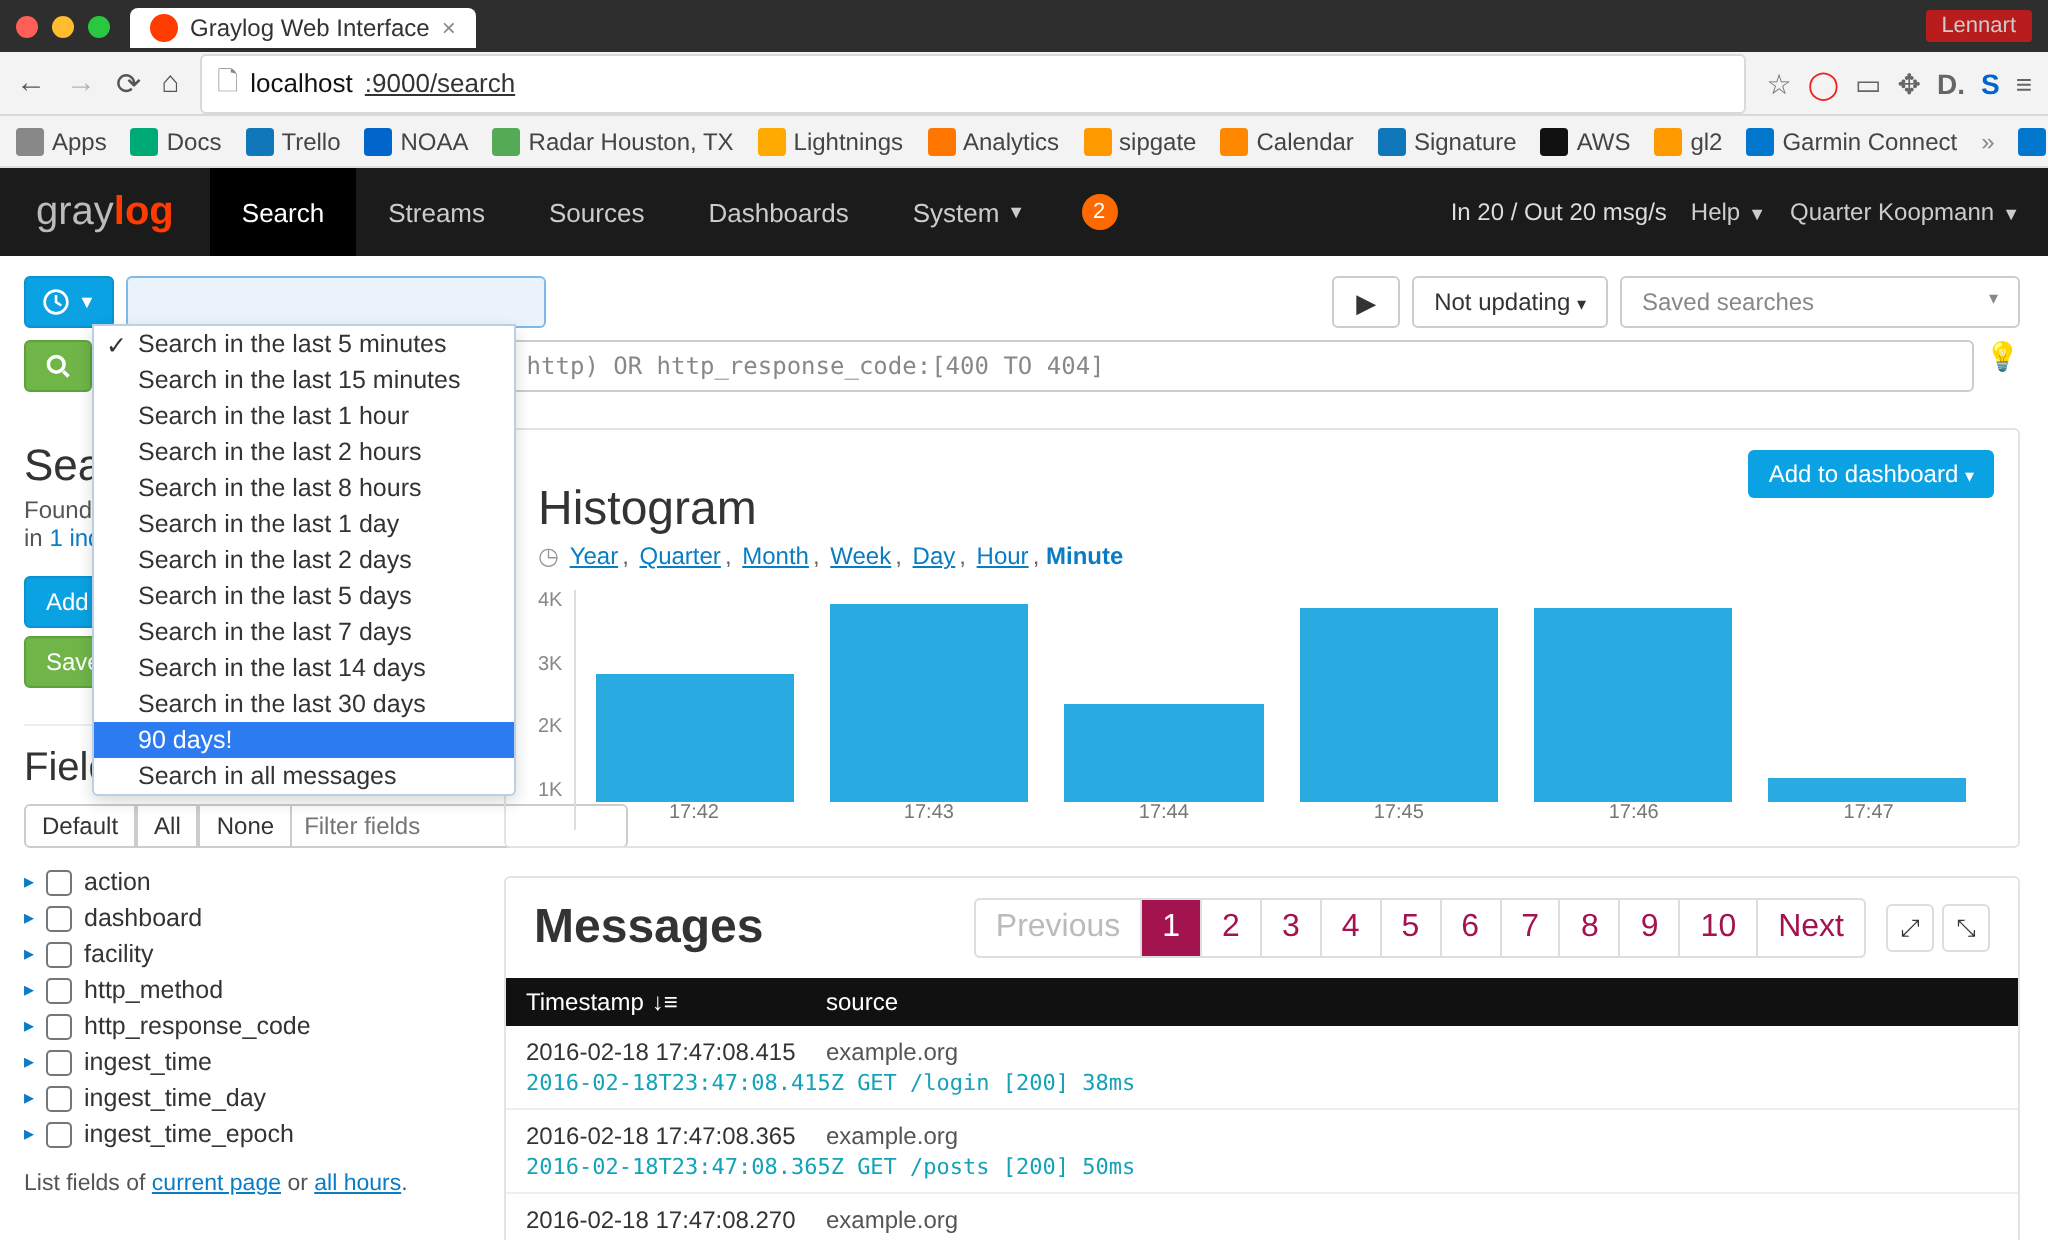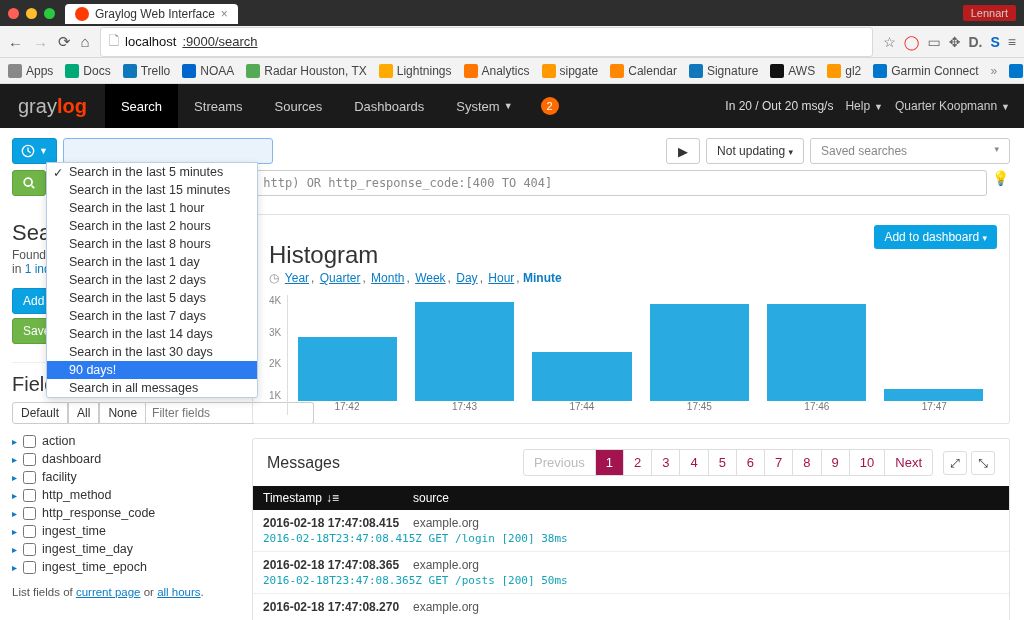--- a/index.html
+++ b/index.html
@@ -90,35 +90,35 @@
 .y-axis { display:flex; flex-direction:column; justify-content:space-between; font-size:10px; color:#888; padding-right:6px; text-align:right; padding-bottom:14px; }
 .bars-zone { flex:1; position:relative; border-left:1px solid #ddd; }
 .bars { position:absolute; inset:0 0 14px 0; display:flex; align-items:flex-end; gap:18px; padding:0 10px; }
 .bar { flex:1; background:#29abe2; }
 .x-axis { position:absolute; bottom:0; left:0; right:0; display:flex; height:14px; font-size:10px; color:#777; }
 .x-axis span { flex:1; text-align:center; }
 
 
 .msg-card { border:1px solid #e3e3e3; border-radius:3px; margin-top:14px; }
 .msg-head { display:flex; align-items:center; padding:10px 14px; }
-.msg-head h2 { font-size:16px; font-weight:400;text-align:center; }
+.msg-head h2 { font-size:24px; font-weight:700;text-align:center; }
 .pager { margin-left:auto; display:flex; gap:0; border:1px solid #ddd; border-radius:3px; overflow:hidden; }
-.pager span { padding:5px 10px; font-size:13px; color:#a3134e; border-right:1px solid #ddd; cursor:pointer; }
+.pager span { padding:5px 10px; font-size:16px; color:#a3134e; border-right:1px solid #ddd; cursor:pointer; }
 .pager span:last-child { border-right:none; }
 .pager span.active { background:#a3134e; color:#fff; }
 .pager span.disabled { color:#bbb; }
 .msg-tools { margin-left:10px; display:flex; gap:4px; }
 .msg-tools span { border:1px solid #ddd; border-radius:3px; width:24px; height:24px; display:flex; align-items:center; justify-content:center; font-size:12px; cursor:pointer; }
 .tbl-head { background:#111; color:#fff; display:flex; font-size:12px; }
 .tbl-head div { padding:5px 10px; }
 .th-ts { width:150px; display:flex; gap:4px; align-items:center; }
 .th-src { flex:1; }
 .msg-row { border-bottom:1px solid #eee; padding:6px 10px; }
 .msg-meta { display:flex; font-size:12px; }
-.msg-meta .ts { width:150px; font-weight:bold; }
+.msg-meta .ts { width:150px; font-weight:normal; }
 .msg-meta .src { color:#555; }
 .msg-body { font-family:Menlo,monospace; font-size:11px; color:#14a2b8; margin-top:2px; }
 
 .icon-svg { width:14px; height:14px; }
 .lightbulb { color:#f0c419; font-size:14px; }
 </style>
 </head>
 <body>
 
 <div class="titlebar">

